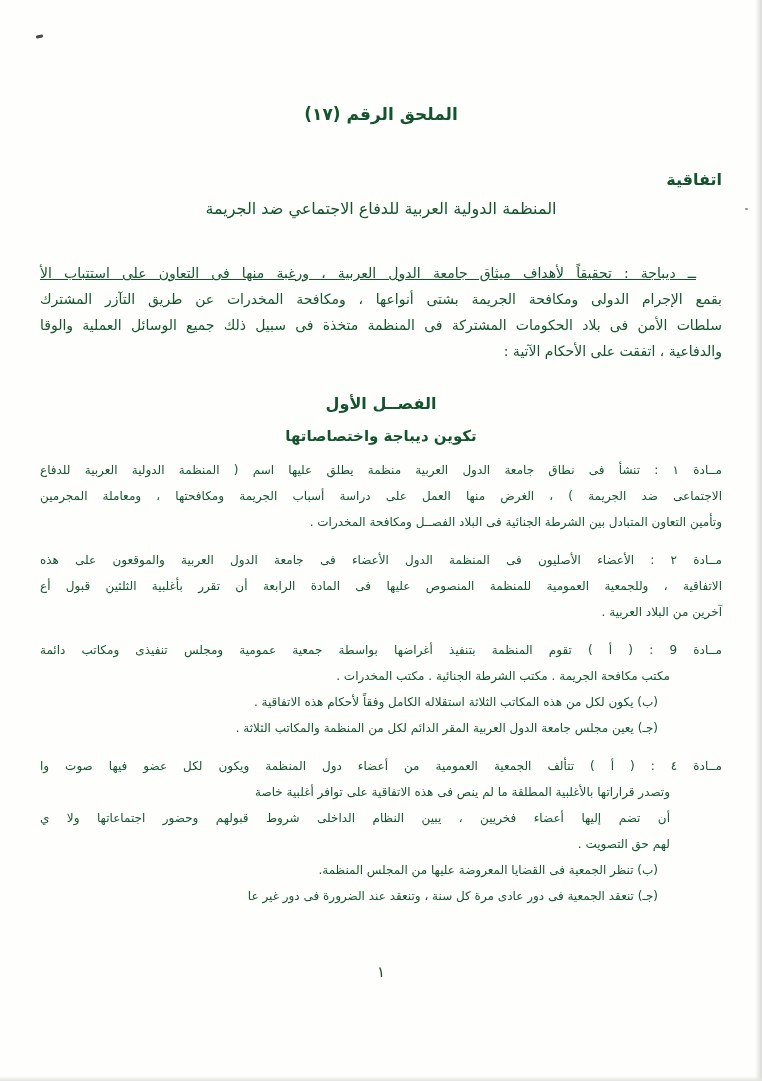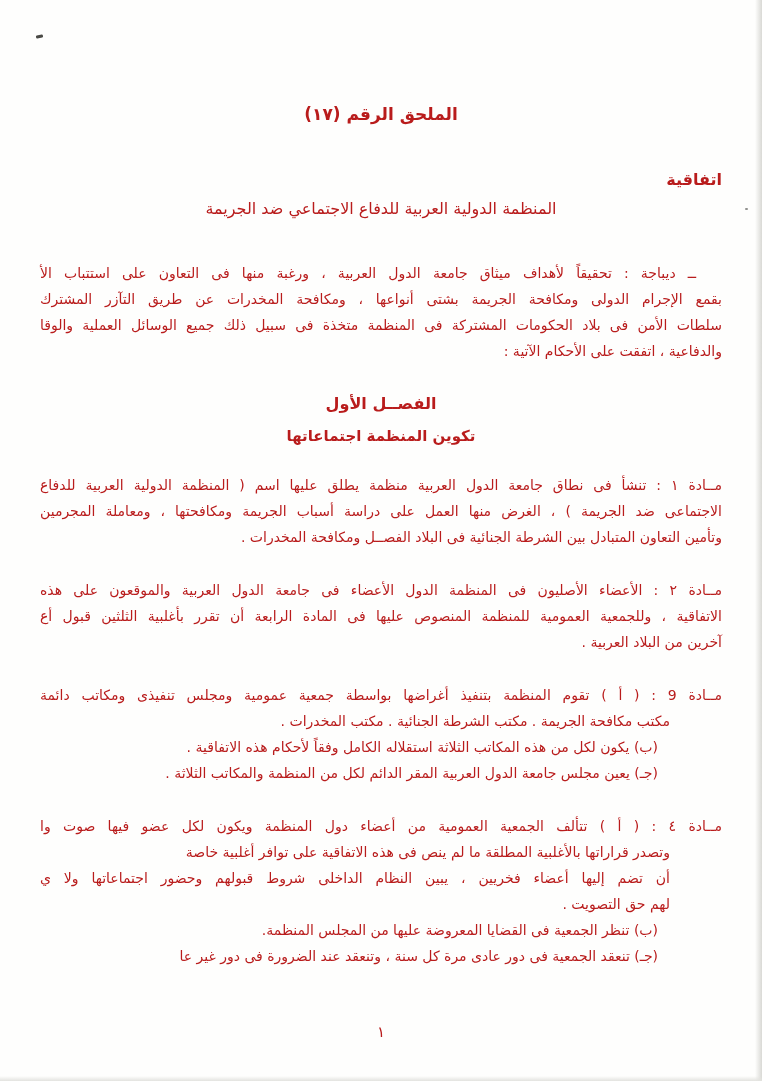--- a/index.html
+++ b/index.html
@@ -9,21 +9,21 @@
   }
   .page {
     position: relative;
     width: 762px;
     height: 1081px;
     margin: 0 auto;
     background: #fefefd;
     overflow: hidden;
     direction: rtl;
     font-family: "DejaVu Sans", sans-serif;
-    color: #b91c1c;
+    color: #14532d;
   }
   .content {
     position: relative;
     padding: 104px 40px 0 40px;
   }
   .appendix {
     text-align: center;
     font-weight: bold;
     font-size: 17px;
   }
@@ -37,34 +37,34 @@
     font-weight: normal;
     font-size: 16px;
     margin-top: 10px;
   }
   .preamble {
     margin-top: 42px;
     font-size: 14px;
     line-height: 26px;
   }
   .article {
-    margin-top: 27px;
-    font-size: 14px;
+    margin-top: 12px;
+    font-size: 12px;
     line-height: 26px;
   }
   .line {
     text-align: right;
     white-space: normal;
   }
   .jline {
     text-align: justify;
     text-align-last: justify;
     text-justify: inter-word;
   }
-  .first-indent { padding-right: 26px; }
+  .first-indent { padding-right: 26px; text-decoration: underline; }
   .ind1 { padding-right: 52px; }
   .ind2 { padding-right: 64px; }
   .chapter-title {
     text-align: center;
     font-weight: bold;
     font-size: 16px;
     margin-top: 30px;
   }
   .chapter-sub {
     text-align: center;
@@ -116,21 +116,21 @@
     <div class="doc-title">المنظمة الدولية العربية للدفاع الاجتماعي ضد الجريمة</div>
 
     <div class="preamble">
       <div class="line jline first-indent">ــ ديباجة : تحقيقاً لأهداف ميثاق جامعة الدول العربية ، ورغبة منها فى التعاون على استتباب الأ</div>
       <div class="line jline">بقمع الإجرام الدولى ومكافحة الجريمة بشتى أنواعها ، ومكافحة المخدرات عن طريق التآزر المشترك</div>
       <div class="line jline">سلطات الأمن فى بلاد الحكومات المشتركة فى المنظمة متخذة فى سبيل ذلك جميع الوسائل العملية والوقا</div>
       <div class="line">والدفاعية ، اتفقت على الأحكام الآتية :</div>
     </div>
 
     <div class="chapter-title">الفصــل الأول</div>
-    <div class="chapter-sub">تكوين المنظمة اجتماعاتها</div>
+    <div class="chapter-sub">تكوين ديباجة واختصاصاتها</div>
 
     <div class="article">
       <div class="line jline">مــادة ١ : تنشأ فى نطاق جامعة الدول العربية منظمة يطلق عليها اسم ( المنظمة الدولية العربية للدفاع</div>
       <div class="line jline">الاجتماعى ضد الجريمة ) ، الغرض منها العمل على دراسة أسباب الجريمة ومكافحتها ، ومعاملة المجرمين</div>
       <div class="line">وتأمين التعاون المتبادل بين الشرطة الجنائية فى البلاد الفصــل ومكافحة المخدرات .</div>
     </div>
 
     <div class="article">
       <div class="line jline">مــادة ٢ : الأعضاء الأصليون فى المنظمة الدول الأعضاء فى جامعة الدول العربية والموقعون على هذه</div>
       <div class="line jline">الاتفاقية ، وللجمعية العمومية للمنظمة المنصوص عليها فى المادة الرابعة أن تقرر بأغلبية الثلثين قبول أع</div>

